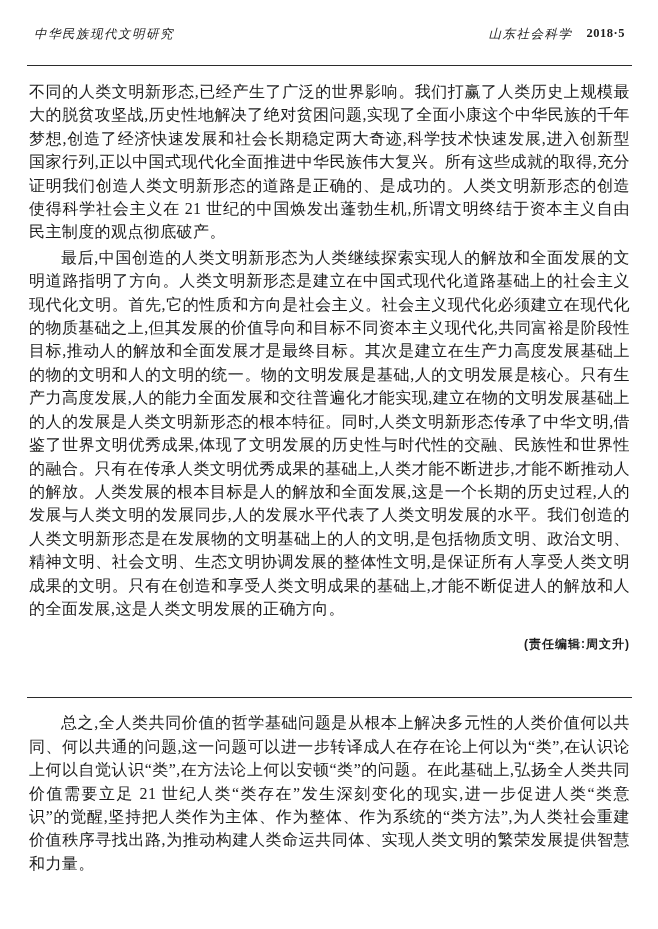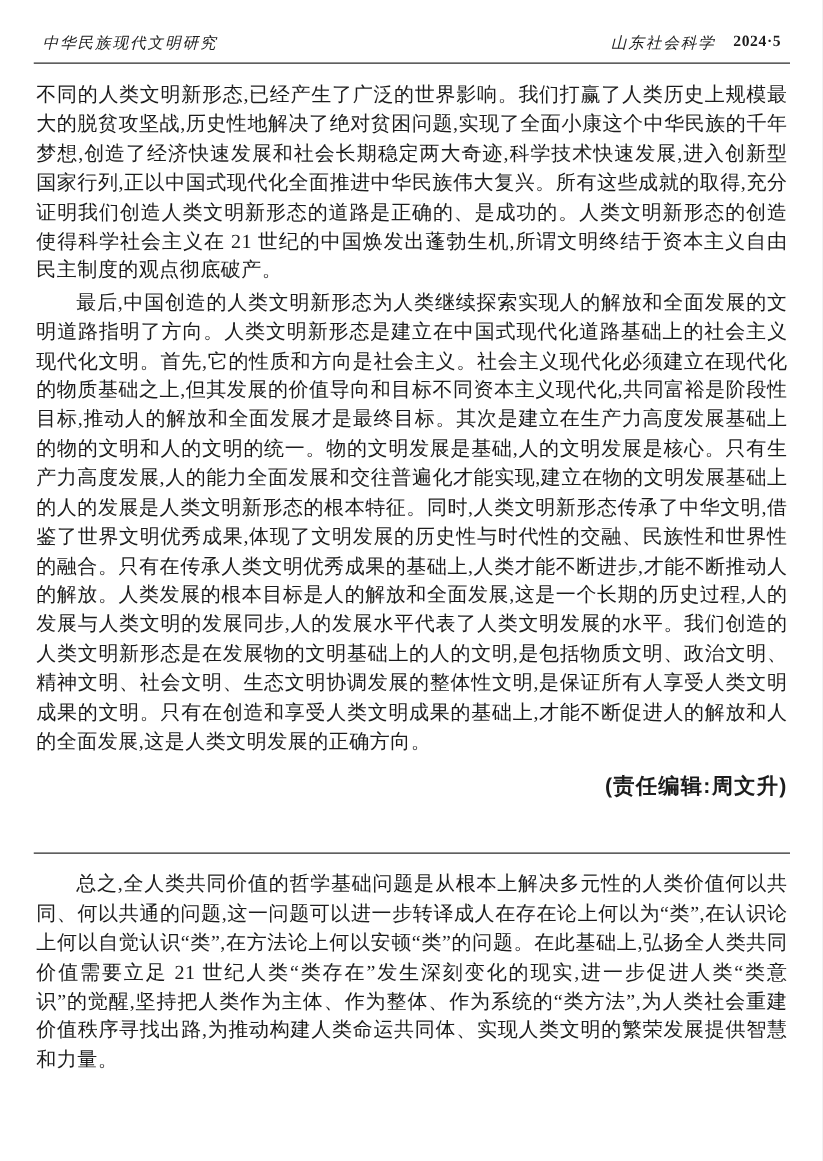--- a/index.html
+++ b/index.html
@@ -16,21 +16,21 @@
     box-sizing: border-box;
     padding: 26px 26px 0 27px;
     font-family: "Liberation Serif", "DejaVu Serif", serif;
     color: #1c1c1c;
     overflow: hidden;
   }
   .page-header {
     display: flex;
     justify-content: space-between;
     align-items: flex-end;
-    padding: 0 7px 7px 7px;
+    padding: 0 7px 22px 7px;
     border-bottom: 1px solid #2b2b2b;
     font-size: 12.5px;
     letter-spacing: 1.5px;
   }
   .running-title {
     font-style: italic;
   }
   .header-right {
     display: flex;
     align-items: flex-start;
@@ -52,41 +52,41 @@
     text-align: justify;
     text-justify: inter-character;
     letter-spacing: 0.4px;
   }
   .indent { text-indent: 2em; }
   .editor-line {
     margin: 14px 2px 0 0;
     text-align: right;
     font-family: "Liberation Sans", "DejaVu Sans", sans-serif;
     font-weight: bold;
-    font-size: 17px;
+    font-size: 12px;
     letter-spacing: 1px;
     line-height: 20px;
   }
   .section-divider {
     border: none;
     border-top: 1px solid #2b2b2b;
     margin: 43px 0 13px 0;
     height: 0;
   }
 </style>
 </head>
 <body>
 
 <div class="page">
 
   <header class="page-header">
     <span class="running-title">中华民族现代文明研究</span>
     <span class="header-right">
       <span class="journal-name">山东社会科学</span>
-      <span class="journal-issue">2024·5</span>
+      <span class="journal-issue">2018·5</span>
     </span>
   </header>
 
   <main>
     <p class="body-text">不同的人类文明新形态,已经产生了广泛的世界影响。我们打赢了人类历史上规模最大的脱贫攻坚战,历史性地解决了绝对贫困问题,实现了全面小康这个中华民族的千年梦想,创造了经济快速发展和社会长期稳定两大奇迹,科学技术快速发展,进入创新型国家行列,正以中国式现代化全面推进中华民族伟大复兴。所有这些成就的取得,充分证明我们创造人类文明新形态的道路是正确的、是成功的。人类文明新形态的创造使得科学社会主义在 21 世纪的中国焕发出蓬勃生机,所谓文明终结于资本主义自由民主制度的观点彻底破产。</p>
     <p class="body-text indent">最后,中国创造的人类文明新形态为人类继续探索实现人的解放和全面发展的文明道路指明了方向。人类文明新形态是建立在中国式现代化道路基础上的社会主义现代化文明。首先,它的性质和方向是社会主义。社会主义现代化必须建立在现代化的物质基础之上,但其发展的价值导向和目标不同资本主义现代化,共同富裕是阶段性目标,推动人的解放和全面发展才是最终目标。其次是建立在生产力高度发展基础上的物的文明和人的文明的统一。物的文明发展是基础,人的文明发展是核心。只有生产力高度发展,人的能力全面发展和交往普遍化才能实现,建立在物的文明发展基础上的人的发展是人类文明新形态的根本特征。同时,人类文明新形态传承了中华文明,借鉴了世界文明优秀成果,体现了文明发展的历史性与时代性的交融、民族性和世界性的融合。只有在传承人类文明优秀成果的基础上,人类才能不断进步,才能不断推动人的解放。人类发展的根本目标是人的解放和全面发展,这是一个长期的历史过程,人的发展与人类文明的发展同步,人的发展水平代表了人类文明发展的水平。我们创造的人类文明新形态是在发展物的文明基础上的人的文明,是包括物质文明、政治文明、精神文明、社会文明、生态文明协调发展的整体性文明,是保证所有人享受人类文明成果的文明。只有在创造和享受人类文明成果的基础上,才能不断促进人的解放和人的全面发展,这是人类文明发展的正确方向。</p>
     <p class="editor-line">(责任编辑:周文升)</p>
   </main>
 
   <hr class="section-divider">

